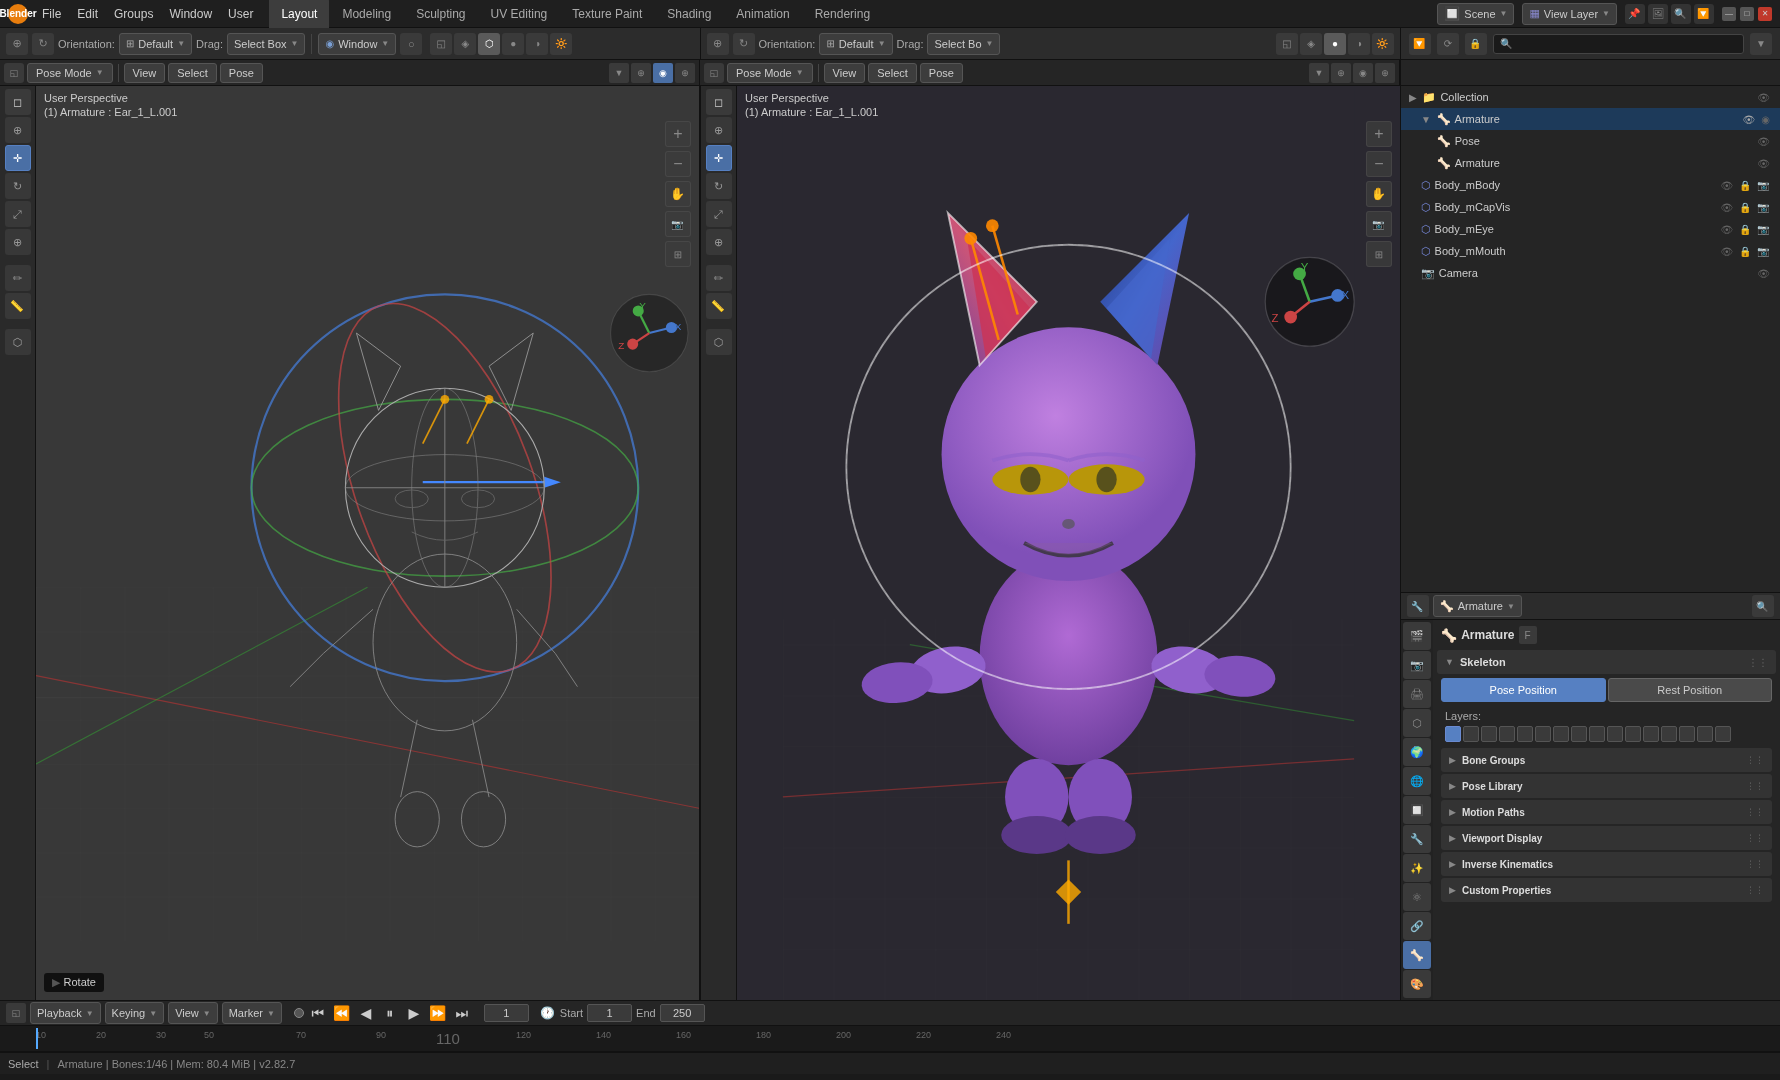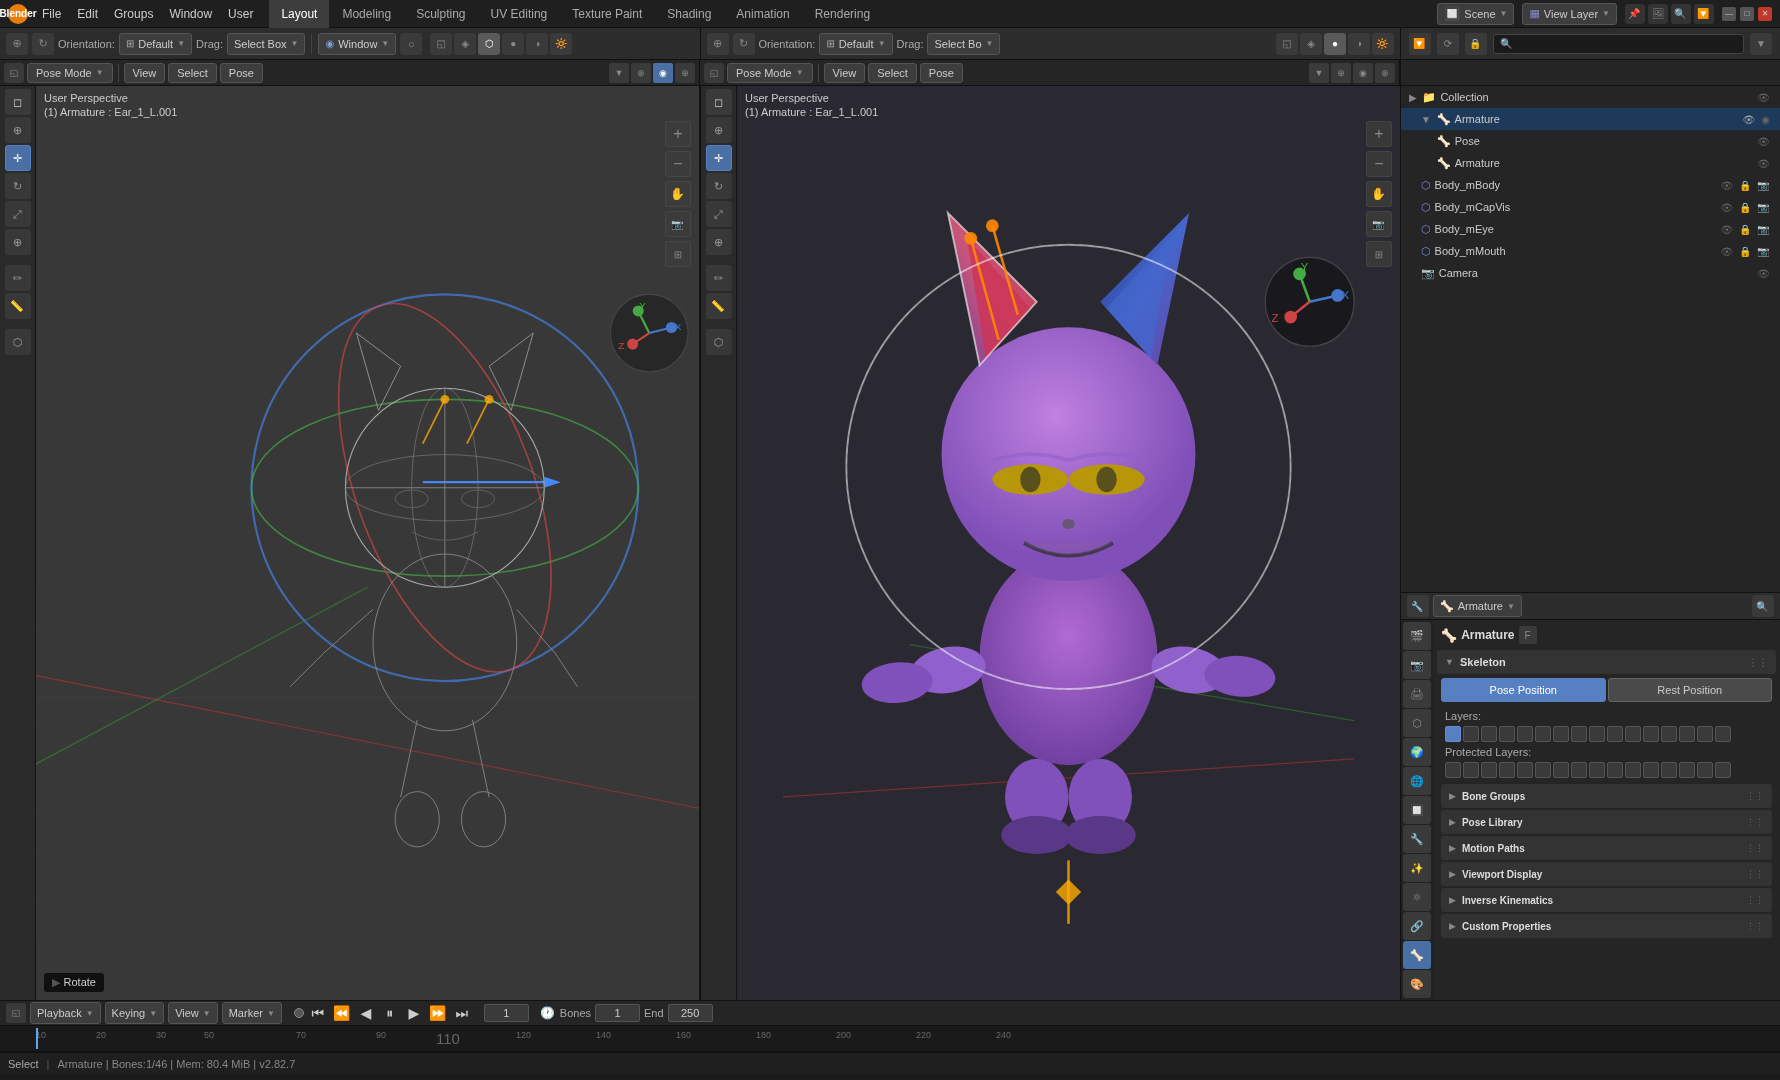--- a/index.html
+++ b/index.html
@@ -820,41 +820,20 @@
               <div class="layer-cell"></div>
               <div class="layer-cell"></div>
               <div class="layer-cell"></div>
               <div class="layer-cell"></div>
               <div class="layer-cell"></div>
               <div class="layer-cell"></div>
               <div class="layer-cell"></div>
               <div class="layer-cell"></div>
               <div class="layer-cell"></div>
             </div>
-            <div style="margin-top:4px;">
-              <div class="layers-label">Protected Layers:</div>
-              <div class="layers-grid" style="margin-top:2px;">
-                <div class="layer-cell"></div>
-                <div class="layer-cell"></div>
-                <div class="layer-cell"></div>
-                <div class="layer-cell"></div>
-                <div class="layer-cell"></div>
-                <div class="layer-cell"></div>
-                <div class="layer-cell"></div>
-                <div class="layer-cell"></div>
-                <div class="layer-cell"></div>
-                <div class="layer-cell"></div>
-                <div class="layer-cell"></div>
-                <div class="layer-cell"></div>
-                <div class="layer-cell"></div>
-                <div class="layer-cell"></div>
-                <div class="layer-cell"></div>
-                <div class="layer-cell"></div>
-              </div>
-            </div>
           </div>
 
           <div class="collapsible">
             <div class="collapsible-header">
               <span class="collapse-arrow">▶</span>
               <span class="collapsible-title">Bone Groups</span>
               <span class="collapsible-dots">⋮⋮</span>
             </div>
           </div>
           <div class="collapsible">
@@ -924,21 +903,21 @@
       <div class="play-btn">◀</div>
       <div class="play-btn">⏸</div>
       <div class="play-btn">▶</div>
       <div class="play-btn">⏩</div>
       <div class="play-btn">⏭</div>
     </div>
 
     <input class="frame-input" type="text" value="1" style="">
 
     <div style="font-size:12px;margin-left:8px;">🕐</div>
-    <span style="color:#aaa;font-size:11px;">Bones</span>
+    <span style="color:#aaa;font-size:11px;">Start</span>
     <input class="frame-input" type="text" value="1" style="">
     <span style="color:#aaa;font-size:11px;">End</span>
     <input class="frame-input" type="text" value="250" style="">
   </div>
 
   <div style="height:26px;background:#1a1a1a;border-bottom:1px solid #111;position:relative;overflow:hidden;">
 
     <div style="position:absolute;top:0;left:0;right:0;bottom:0;display:flex;align-items:flex-start;padding:2px 0;">
       <div style="position:relative;width:100%;height:100%;">
 

